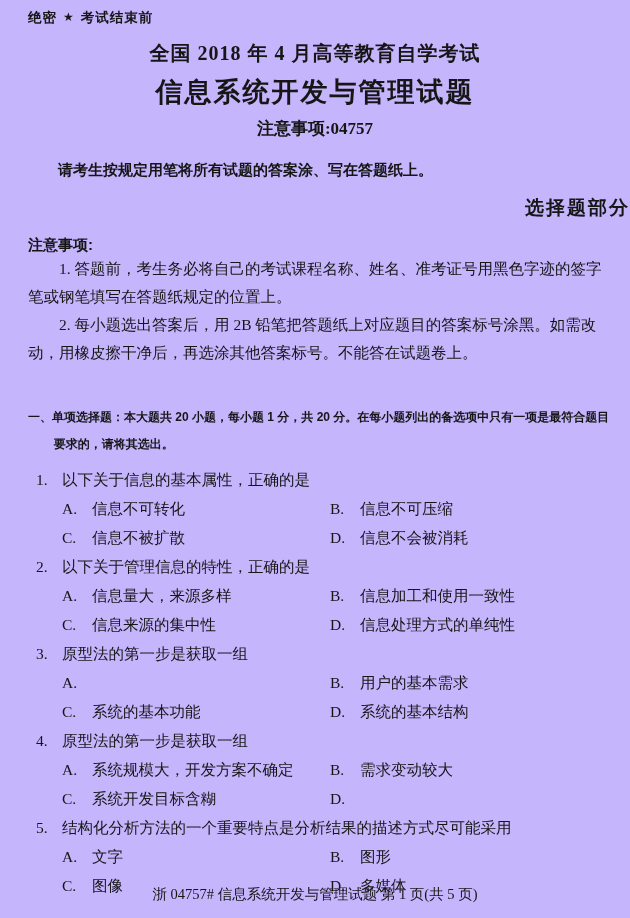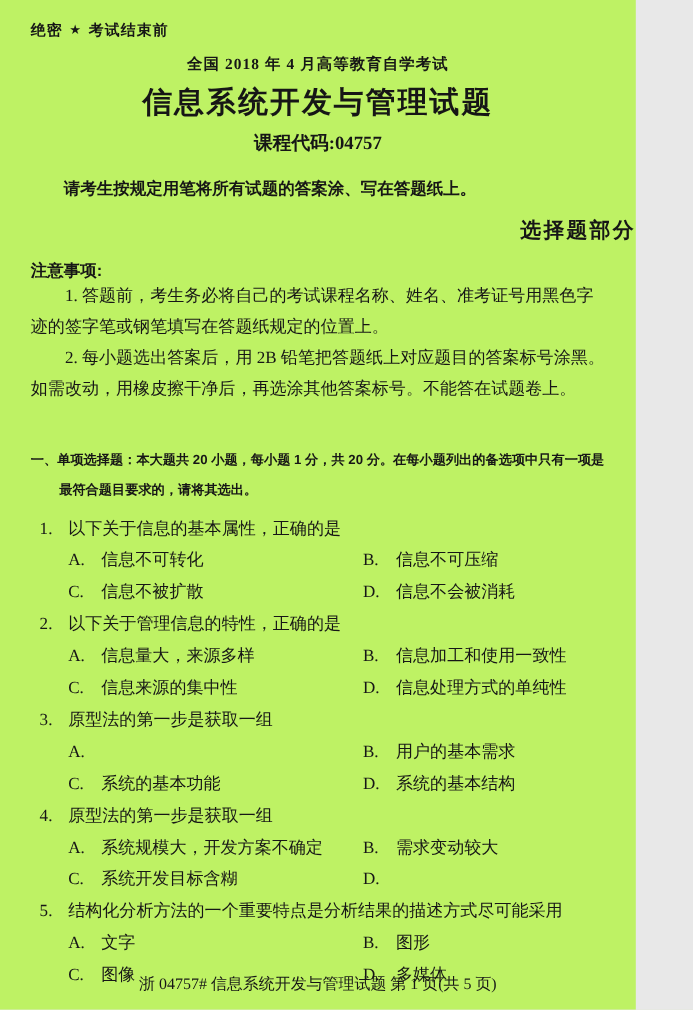--- a/index.html
+++ b/index.html
@@ -4,41 +4,41 @@
 <style>
   * { margin: 0; padding: 0; box-sizing: border-box; }
   html, body { background: #e8e8e8; }
   body {
     width: 630px;
     font-family: "Liberation Serif", "DejaVu Serif", serif;
     color: #161616;
   }
   .page {
     position: relative;
-    width: 578px;
+    width: 630px;
     height: 918px;
-    background: #bef264;
+    background: #c4b5fd;
     overflow: hidden;
-    padding-top: 19px;
+    padding-top: 9px;
   }
 
   .secrecy {
     margin-left: 28px;
     font-family: "Liberation Sans", "DejaVu Sans", sans-serif;
     font-weight: 700;
     font-size: 13.5px;
     letter-spacing: 1px;
   }
   .secrecy .star { margin: 0 6px; font-size: 12px; position: relative; top: -1px; }
 
   .exam-title {
     margin-top: 13px;
     text-align: center;
     font-weight: 700;
-    font-size: 14px;
+    font-size: 20px;
     letter-spacing: 1px;
   }
   .paper-title {
     margin-top: 7px;
     text-align: center;
     font-family: "Liberation Sans", "DejaVu Sans", sans-serif;
     font-weight: 700;
     font-size: 27px;
     letter-spacing: 2px;
   }
@@ -124,21 +124,21 @@
 <div class="page">
 
   <div class="secrecy">
     <span>绝密</span><span class="star">★</span><span>考试结束前</span>
   </div>
 
   <div class="exam-title">全国 2018 年 4 月高等教育自学考试</div>
 
   <div class="paper-title">信息系统开发与管理试题</div>
 
-  <div class="course-code">课程代码:04757</div>
+  <div class="course-code">注意事项:04757</div>
 
   <p class="instruction">请考生按规定用笔将所有试题的答案涂、写在答题纸上。</p>
 
   <div class="part-title">选择题部分</div>
 
   <div class="notice-heading">注意事项:</div>
 
   <p class="notice">1. 答题前，考生务必将自己的考试课程名称、姓名、准考证号用黑色字迹的签字笔或钢笔填写在答题纸规定的位置上。</p>
   <p class="notice">2. 每小题选出答案后，用 2B 铅笔把答题纸上对应题目的答案标号涂黑。如需改动，用橡皮擦干净后，再选涂其他答案标号。不能答在试题卷上。</p>
 

